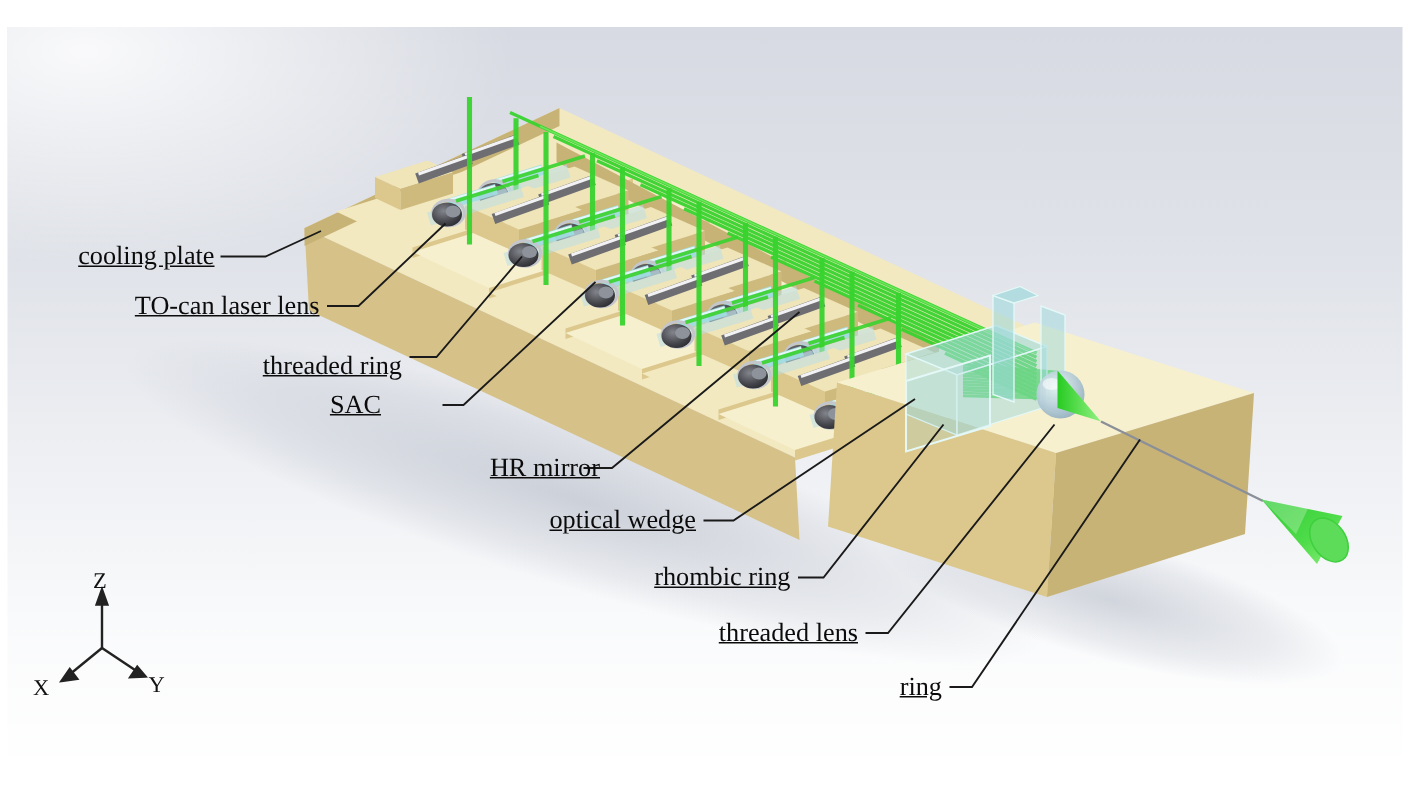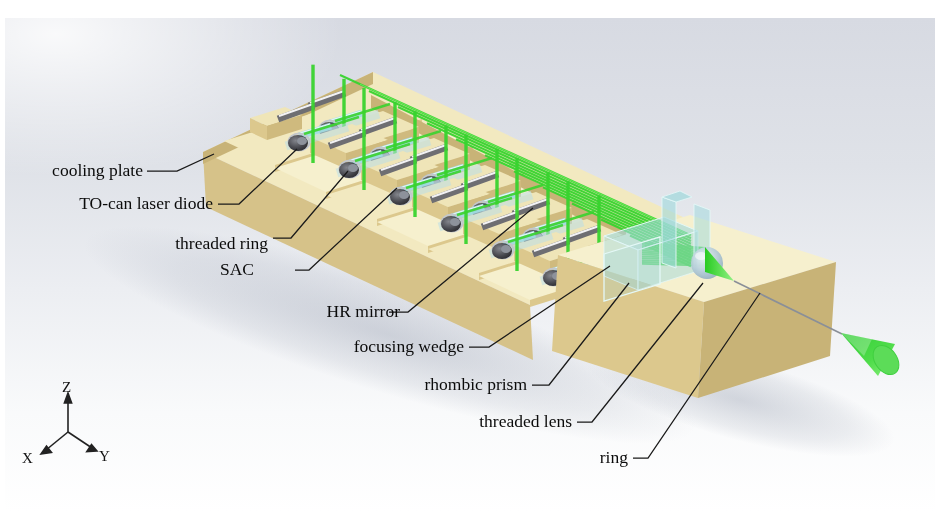--- a/index.html
+++ b/index.html
@@ -3,21 +3,21 @@
 <meta charset="utf-8">
 <style>
   html,body{margin:0;padding:0;background:#ffffff;}
   #stage{position:relative;width:940px;height:526px;background:#ffffff;overflow:hidden;
          font-family:"Liberation Serif","DejaVu Serif",serif;}
   #viewport{position:absolute;left:5px;top:18px;width:930px;height:494px;
     background:linear-gradient(180deg,#d7dae2 0%,#dfe2e8 30%,#eceef2 55%,#f9fafb 80%,#ffffff 100%);}
   #viewport::before{content:"";position:absolute;left:0;top:0;width:340px;height:160px;
     background:radial-gradient(ellipse at 15% 10%,rgba(255,255,255,0.85),rgba(255,255,255,0) 70%);}
   #scene{position:absolute;left:0;top:0;}
-  .lbl{position:absolute;font-size:17.5px;color:#0b0b0b;white-space:nowrap;line-height:1;}
+  .lbl{position:absolute;font-size:17.5px;color:#0b0b0b;white-space:nowrap;line-height:1;text-decoration:underline;}
 </style>
 </head>
 <body>
 
 <div id="stage">
   <div id="viewport"></div>
 
   <svg id="scene" width="940" height="526" viewBox="0 0 940 526">
     <defs>
       <radialGradient id="lensGrad" cx="40%" cy="35%" r="75%">
@@ -289,21 +289,21 @@
         <line x1="68" y1="432" x2="92" y2="448"></line>
         <polygon points="97,451 86.8,451.5 91.5,444.5"></polygon>
       </g>
       <text x="62" y="392" font-size="15" fill="#111">Z</text>
       <text x="22" y="463" font-size="15" fill="#111">X</text>
       <text x="99" y="461" font-size="15" fill="#111">Y</text>
     </g>
   </svg>
 
   <div class="lbl" style="right:797px;top:162px">cooling plate</div>
-  <div class="lbl" style="right:727px;top:195px">TO-can laser diode</div>
+  <div class="lbl" style="right:727px;top:195px">TO-can laser lens</div>
   <div class="lbl" style="right:672px;top:235px">threaded ring</div>
   <div class="lbl" style="right:686px;top:261px">SAC</div>
   <div class="lbl" style="right:540px;top:303px">HR mirror</div>
-  <div class="lbl" style="right:476px;top:338px">focusing wedge</div>
-  <div class="lbl" style="right:413px;top:376px">rhombic prism</div>
+  <div class="lbl" style="right:476px;top:338px">optical wedge</div>
+  <div class="lbl" style="right:413px;top:376px">rhombic ring</div>
   <div class="lbl" style="right:368px;top:413px">threaded lens</div>
   <div class="lbl" style="right:312px;top:449px">ring</div>
 </div>
 
 </body></html>

